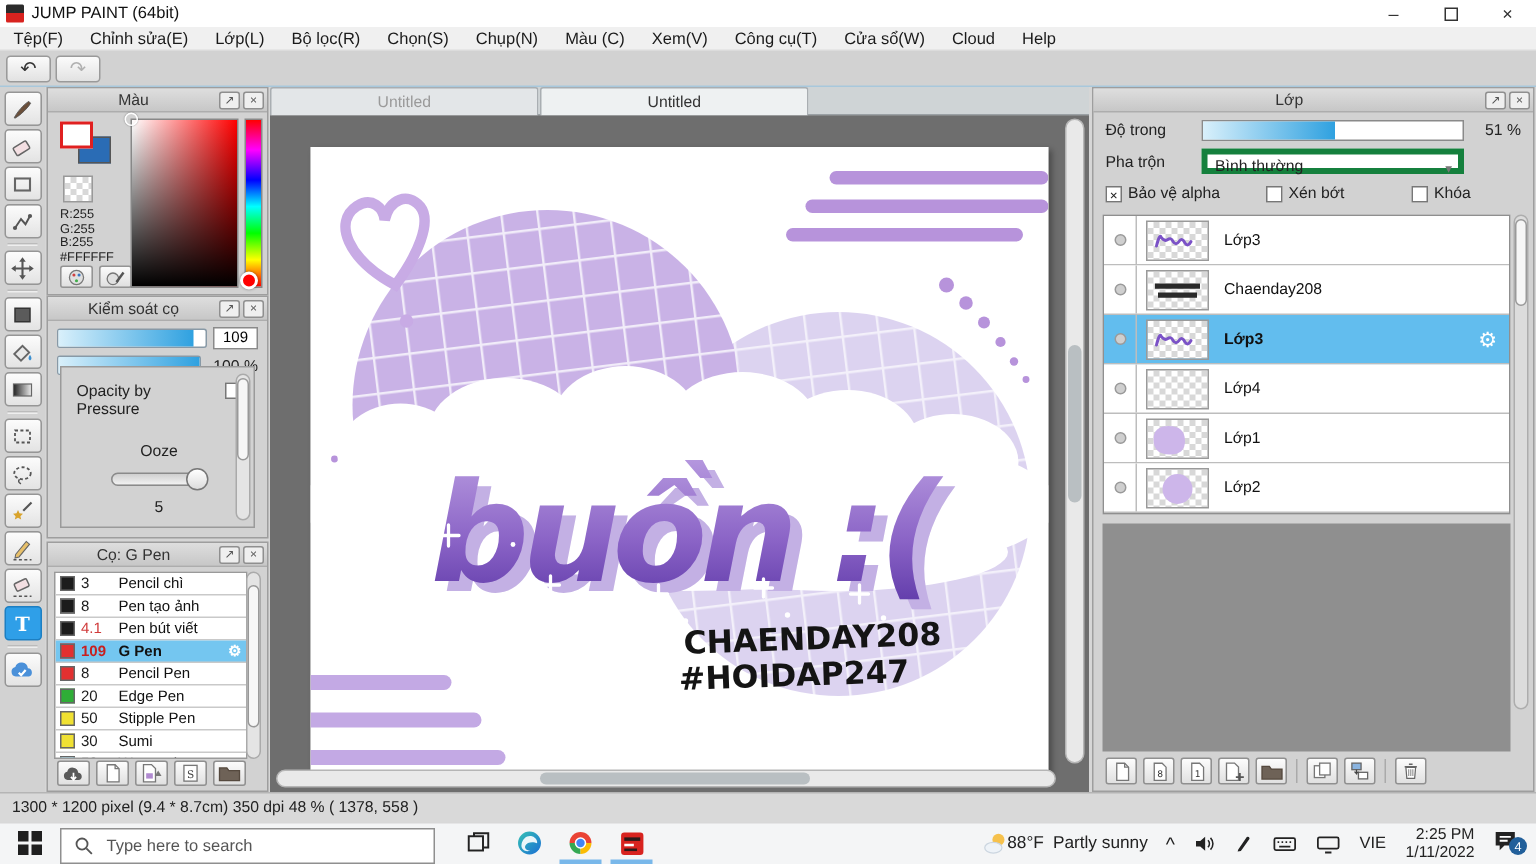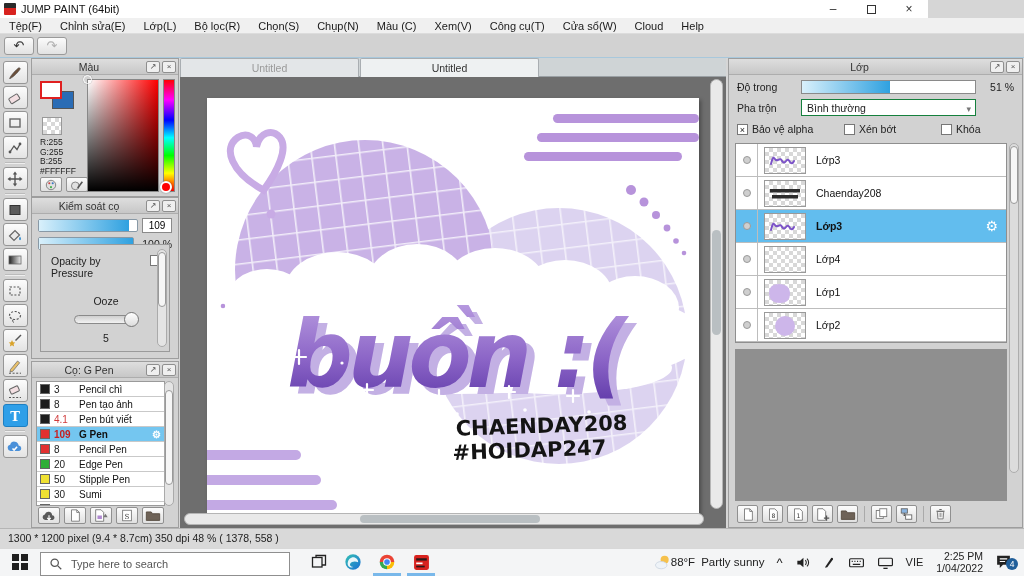--- a/index.html
+++ b/index.html
@@ -1,21 +1,21 @@
 <!DOCTYPE html>
 <html><head>
 <meta charset="utf-8">
 <style>
   * { margin:0; padding:0; box-sizing:border-box; }
   html,body { width:1024px; height:576px; overflow:hidden; background:#888;
     font-family:"Liberation Sans", sans-serif; }
   #screen { position:absolute; width:1024px; height:576px; background:#d6d6d6; outline:1px solid #7a7a7a; }
 
   
-  #titlebar { position:absolute; left:0; top:0; width:928px; height:18px; background:#fff;
+  #titlebar { position:absolute; left:0; top:0; width:1024px; height:18px; background:#fff;
     display:flex; align-items:center; font-size:11px; color:#111; }
   #app-icon { width:12px; height:12px; margin:0 5px 0 4px; background:linear-gradient(180deg,#2b2b2b 45%,#d8231f 45%); border-radius:1px; }
   .win-controls { margin-left:auto; display:flex; height:18px; }
   .win-btn { width:38px; height:18px; display:flex; align-items:center; justify-content:center; font-size:12px; color:#333; }
   .maxi-box { width:9px; height:9px; border:1px solid #333; }
   
   #menubar { position:absolute; left:0; top:18px; width:1024px; height:16px; background:#f0f0f0;
     display:flex; align-items:center; font-size:11px; color:#1a1a1a; border-bottom:1px solid #dcdcdc; }
   .menu-item { padding:0 9px; height:16px; line-height:16px; }
   
@@ -103,21 +103,21 @@
   #vscroll { position:absolute; right:3px; top:2px; width:13px; height:430px; background:#e9e9e9; border:1px solid #b5b5b5; border-radius:7px; }
   #vscroll .thumb { position:absolute; left:1px; right:1px; top:150px; height:105px; background:#b9bfc2; border-radius:6px; }
   #hscroll { position:absolute; left:4px; bottom:3px; width:520px; height:12px; background:#e9e9e9; border:1px solid #b5b5b5; border-radius:6px; }
   #hscroll .thumb { position:absolute; top:1px; bottom:1px; left:175px; width:180px; background:#b9bfc2; border-radius:6px; }
 
   
   #layers-panel { left:728px; top:58px; width:295px; height:470px; background:#d2d2d2; border:1px solid #9e9e9e; }
   .lp-row { display:flex; align-items:center; font-size:10.5px; color:#222; margin:5px 8px 0 8px; gap:6px; }
   .lp-label { width:58px; }
   #lp-opacity-track { position:relative; flex:1; height:14px; background:#fff; border:1px solid #8a8a8a; }
-  #lp-blend { flex:1; height:17px; background:#fff; border:1px solid #15803d; font-size:10.5px; line-height:16px;
+  #lp-blend { flex:1; height:17px; background:#fff; border:4px solid #15803d; font-size:10.5px; line-height:16px;
     padding-left:5px; position:relative; color:#222; }
   #lp-blend .arr { position:absolute; right:4px; top:1px; color:#777; font-size:9px; }
   #lp-checks { display:flex; align-items:center; margin:7px 8px 0 8px; font-size:10.5px; color:#222; gap:5px; }
   #lp-checks .grp { display:flex; align-items:center; gap:4px; }
   #layer-list { position:absolute; left:6px; top:84px; width:272px; background:#fff; border:1px solid #8f8f8f; }
   .layer-row { display:flex; align-items:center; height:33px; border-bottom:1px solid #bdbdbd; position:relative; background:#fff; }
   .layer-row.sel { background:#62bdee; }
   .vis-col { width:22px; display:flex; justify-content:center; border-right:1px solid #bdbdbd; align-self:stretch; align-items:center; }
   .vis-dot { width:8px; height:8px; border-radius:50%; background:#cfcfcf; border:1px solid #9a9a9a; }
   .layer-thumb { width:42px; height:27px; border:1px solid #9a9a9a; margin-left:6px; position:relative; overflow:hidden; }
@@ -818,21 +818,21 @@
       </div>
       <div class="tray-item">
         <svg width="17" height="17" viewBox="0 0 16 16">
           <rect x="1.5" y="4" width="13" height="7" rx="1" fill="none" stroke="#222" stroke-width="1.1"></rect>
           <path d="M6 13.5 h4" stroke="#222" stroke-width="1.2"></path>
         </svg>
       </div>
       <div class="tray-item" style="font-size:11px;">VIE</div>
       <div id="clock">
         <div>2:25 PM</div>
-        <div>1/04/2022</div>
+        <div>1/11/2022</div>
       </div>
       <div id="notif">
         <svg width="17" height="17" viewBox="0 0 16 16">
           <path d="M2 2.5 h12 v8.5 h-6.5 l-3 3 v-3 H2 Z" fill="#222"></path>
           <path d="M4.5 5.5 h7 M4.5 8 h5" stroke="#fff" stroke-width="1.1"></path>
         </svg>
         <div class="badge">4</div>
       </div>
     </div>
   </div>

